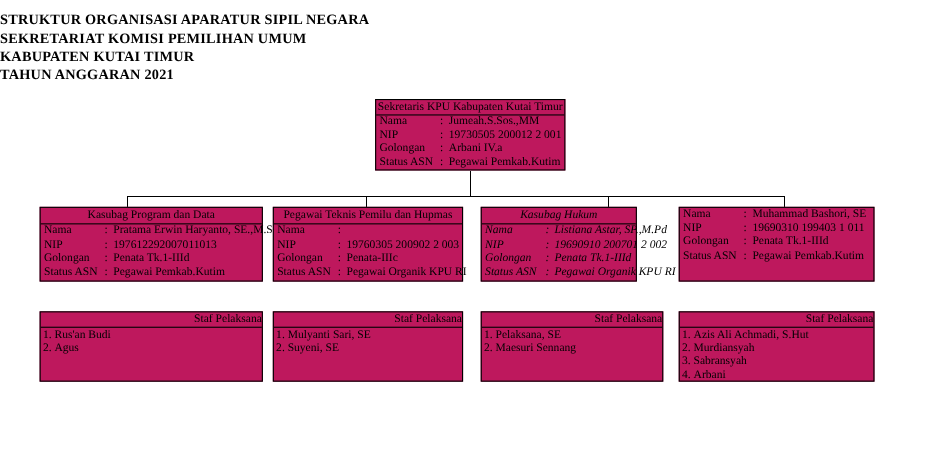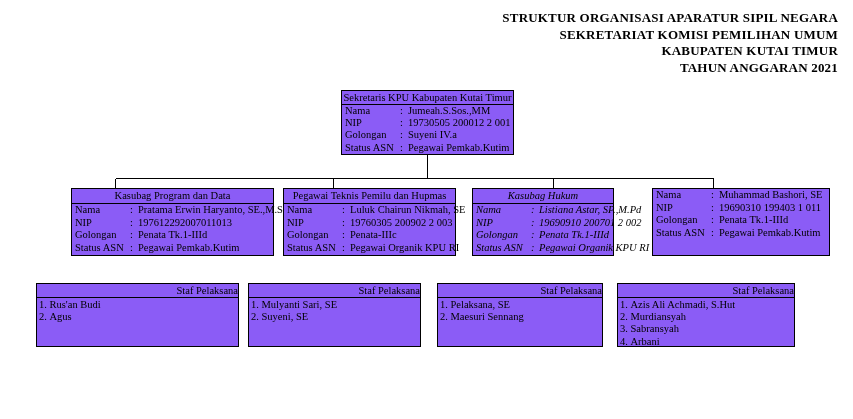--- a/index.html
+++ b/index.html
@@ -10,58 +10,58 @@
     color: #000000;
     font-family: "Liberation Serif", serif;
     overflow: hidden;
   }
   * { box-sizing: border-box; }
 
   .page-title {
     position: absolute;
     left: 0; top: 10px;
     width: 838px;
-    text-align: right;
+    text-align: left;
     font-weight: bold;
     font-size: 13px;
     line-height: 16.5px;
     letter-spacing: 0.2px;
   }
 
   .connectors {
     position: absolute;
     left: 0; top: 0;
     width: 853px; height: 419px;
     pointer-events: none;
   }
 
   .org-box {
     position: absolute;
     border: 1px solid #000;
-    background: #8b5cf6;
+    background: #be185d;
     font-size: 10.5px;
   }
   .box-header {
     text-align: center;
     border-bottom: 1px solid #000;
     white-space: nowrap;
     overflow: hidden;
   }
   .info-row { display: flex; padding-left: 3px; white-space: nowrap; }
   .info-label { width: 55px; flex: none; }
   .info-sep { width: 8px; flex: none; }
   .info-value { flex: none; }
 
   
   #box-sec { left: 341px; top: 90px; width: 173px; height: 65px; }
   #box-sec .box-header { height: 14px; line-height: 13px; }
   #box-sec .info-row { line-height: 12.2px; }
 
   
-  .kasubag-box { top: 188px; height: 68px; margin-left: 35px; }
+  .kasubag-box { top: 188px; height: 68px; }
   .kasubag-box .box-header { height: 15px; line-height: 14px; }
   .kasubag-box .info-row { line-height: 12.7px; }
   #box-k0 { left: 36px;  width: 203px; }
   #box-k1 { left: 248px; width: 173px; }
   #box-k2 { left: 437px; width: 142px; font-style: italic; }
   #box-k3 { left: 617px; width: 178px; }
 
   
   .staf-box { top: 283px; height: 64px; }
   .staf-box .box-header { height: 14px; line-height: 13px; text-align: right; }
@@ -102,21 +102,21 @@
     <span class="info-value">Jumeah.S.Sos.,MM</span>
   </div>
   <div class="info-row">
     <span class="info-label">NIP</span>
     <span class="info-sep">:</span>
     <span class="info-value">19730505 200012 2 001</span>
   </div>
   <div class="info-row">
     <span class="info-label">Golongan</span>
     <span class="info-sep">:</span>
-    <span class="info-value">Suyeni IV.a</span>
+    <span class="info-value">Arbani IV.a</span>
   </div>
   <div class="info-row">
     <span class="info-label">Status ASN</span>
     <span class="info-sep">:</span>
     <span class="info-value">Pegawai Pemkab.Kutim</span>
   </div>
 </div>
 
 <div class="org-box kasubag-box" id="box-k0">
   <div class="box-header">Kasubag Program dan Data</div>
@@ -140,21 +140,20 @@
     <span class="info-sep">:</span>
     <span class="info-value">Pegawai Pemkab.Kutim</span>
   </div>
 </div>
 
 <div class="org-box kasubag-box" id="box-k1">
   <div class="box-header">Pegawai Teknis Pemilu dan Hupmas</div>
   <div class="info-row">
     <span class="info-label">Nama</span>
     <span class="info-sep">:</span>
-    <span class="info-value">Luluk Chairun Nikmah, SE</span>
   </div>
   <div class="info-row">
     <span class="info-label">NIP</span>
     <span class="info-sep">:</span>
     <span class="info-value">19760305 200902 2 003</span>
   </div>
   <div class="info-row">
     <span class="info-label">Golongan</span>
     <span class="info-sep">:</span>
     <span class="info-value">Penata-IIIc</span>

